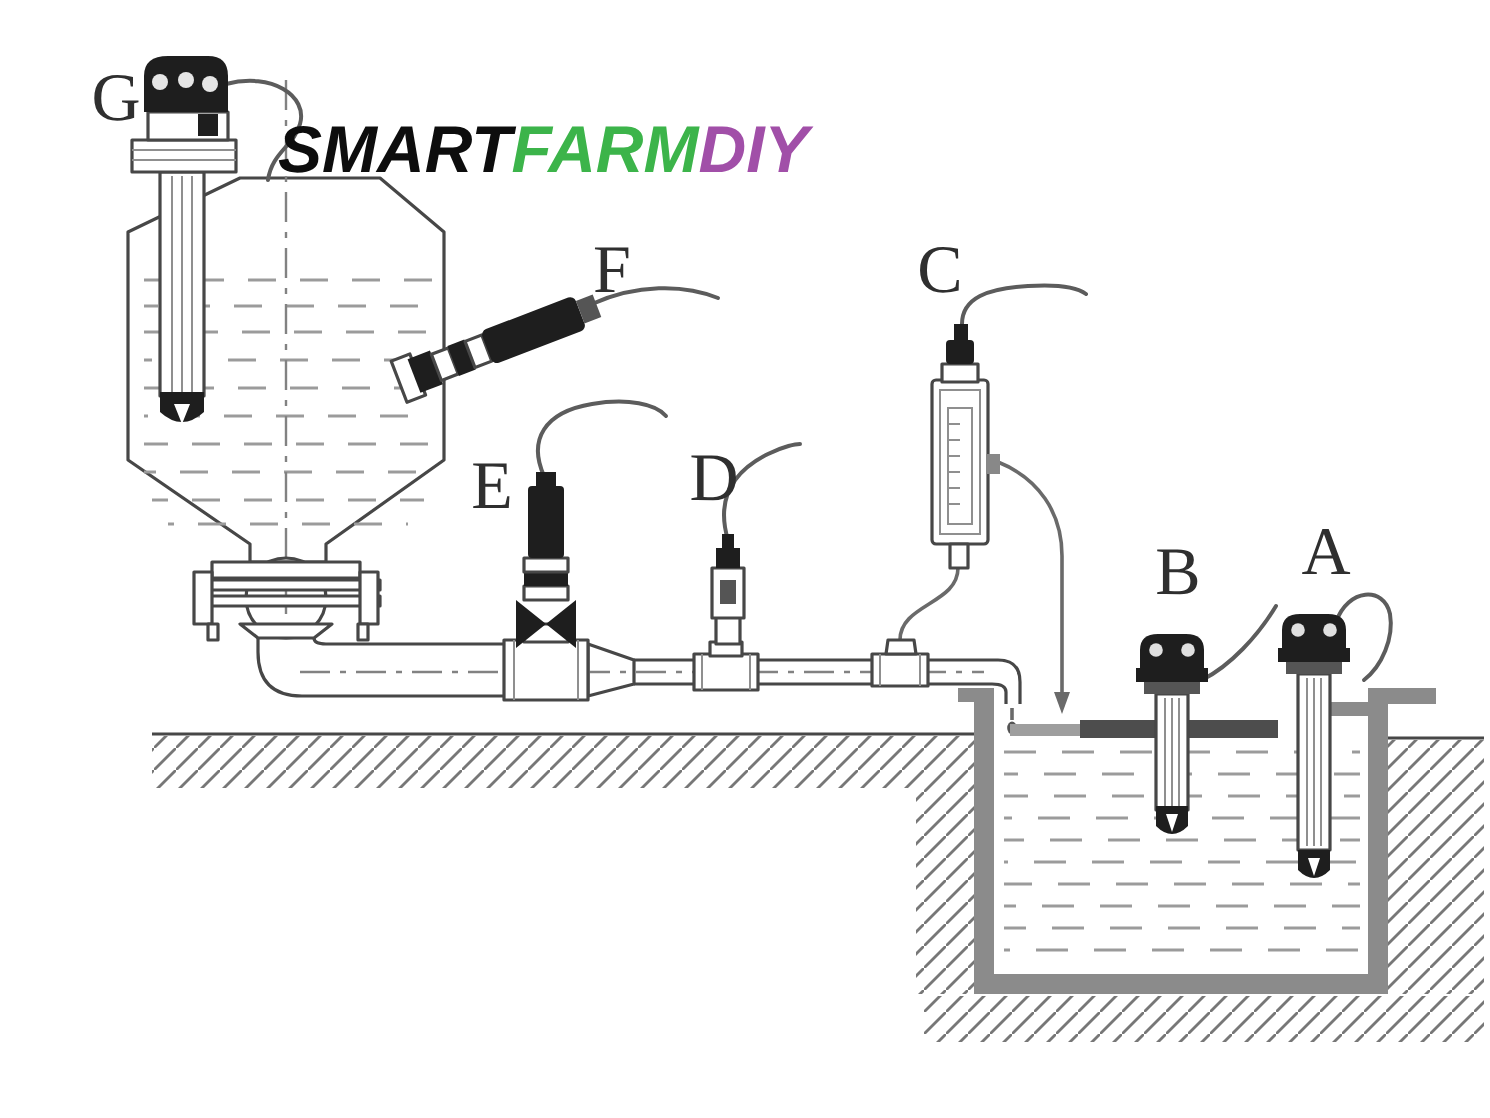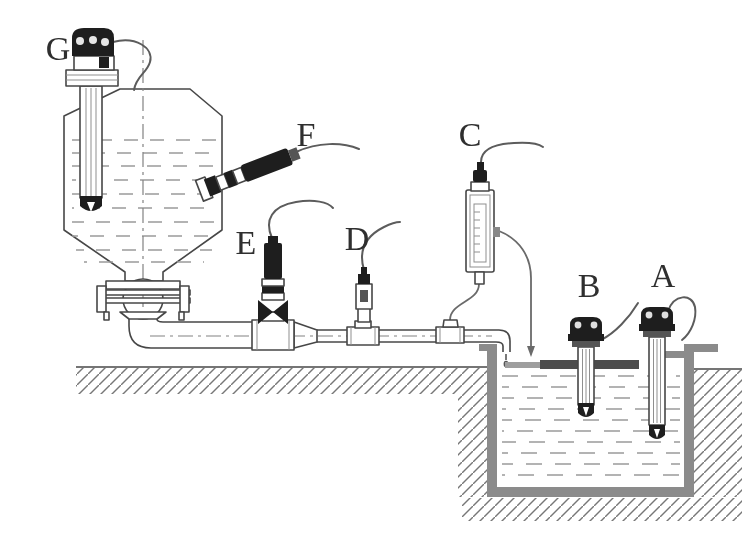--- a/index.html
+++ b/index.html
@@ -241,14 +241,17 @@
 
   <text class="lbl" x="58" y="60">G</text>
   <text class="lbl" x="306" y="146">F</text>
   <text class="lbl" x="246" y="254">E</text>
   <text class="lbl" x="357" y="250">D</text>
   <text class="lbl" x="470" y="146">C</text>
   <text class="lbl" x="589" y="297">B</text>
   <text class="lbl" x="663" y="287">A</text>
 </svg>
 
-
+<div class="logo">
+  <span class="p1">SMART</span><span class="p2">FARM</span><span class="p3">DIY</span>
 </div>
 
+</div>
+
 </body></html>

